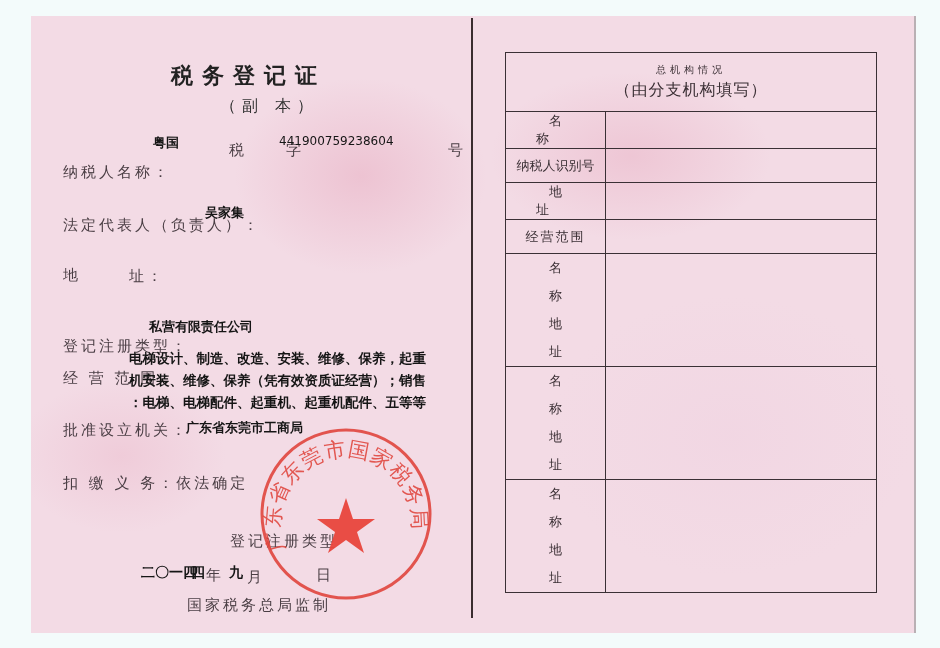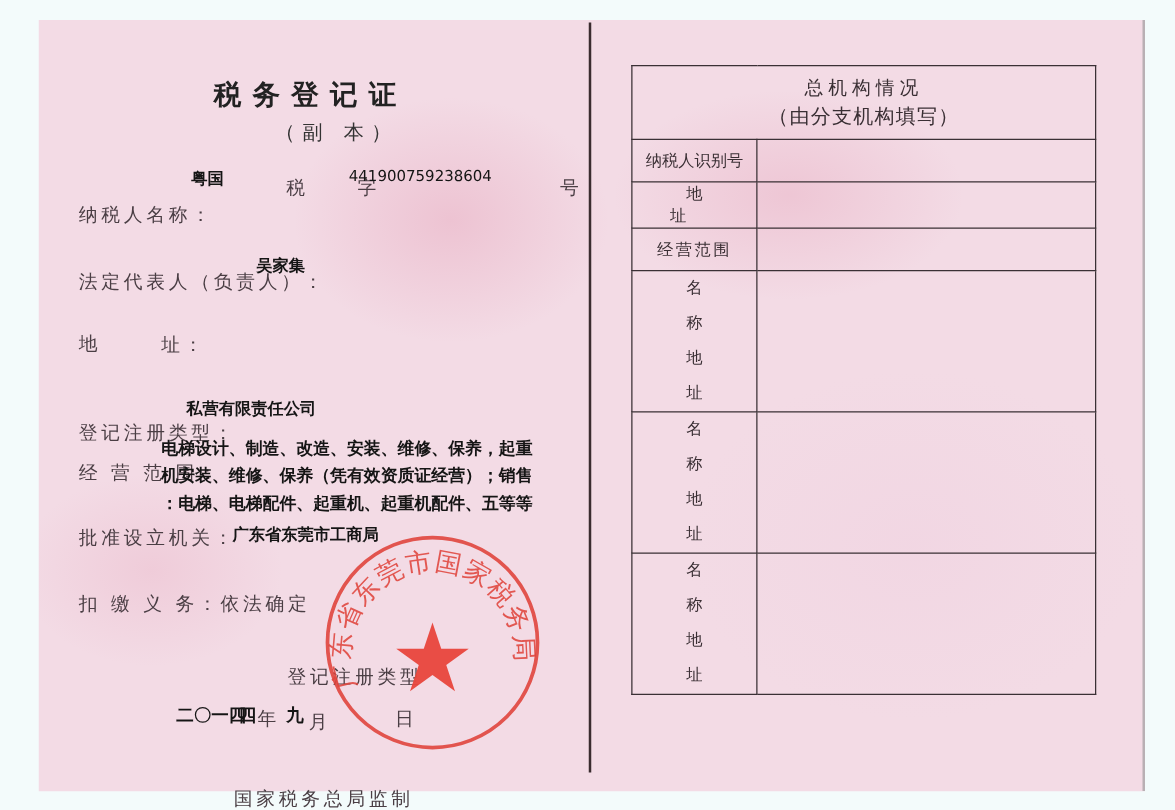--- a/index.html
+++ b/index.html
@@ -64,38 +64,38 @@
   .approve-value { left: 115px; top: 403px; padding-left: 40px; }
 
   .withhold-label { left: 32px; top: 458px; }
 
   .issuer-label { left: 199px; top: 516px; }
   .date-year { left: 110px; top: 548px; }
   .date-year-char { left: 175px; top: 550px; }
   .date-month { left: 198px; top: 548px; }
   .date-month-char { left: 216px; top: 552px; }
   .date-day-char { left: 285px; top: 550px; }
-  .supervisor { left: 156px; top: 614px; }
+  .supervisor { left: 156px; top: 580px; }
 
   
   .stamp {
     position: absolute; left: 227px; top: 410px; width: 176px; height: 176px;
   }
 
   
   .tbl {
     position: absolute; left: 34px; top: 36px; width: 372px;
     border: 1.5px solid #2b2226; border-collapse: collapse;
   }
   .tbl td {
     border: 1.2px solid #3a3035; padding: 0; vertical-align: middle;
     font-family: "DejaVu Serif", serif; color: #3a2f34;
   }
   .hdr { text-align: center; height: 58px; }
-  .hdr-title { font-size: 15px; letter-spacing: 4px; display: block; font-family: Liberation Serif, serif; }
+  .hdr-title { font-size: 10px; letter-spacing: 4px; display: block; font-family: Liberation Serif, serif; }
   .hdr-sub { font-size: 16px; letter-spacing: 1px; display: block; margin-top: 3px; }
   .rlabel { width: 99px; text-align: center; font-size: 13px; }
   .r35 { height: 34px; }
   .spaced { letter-spacing: 26px; padding-left: 26px; }
   .branch { height: 58px; }
   .branch .rlabel { line-height: 28px; }
   .field-cell { }
 </style>
 </head>
 <body>
@@ -161,20 +161,24 @@
   <div class="page page-right">
     <table class="tbl">
       <tbody>
           <tr>
         <td class="hdr" colspan="2">
           <span class="hdr-title">总机构情况</span>
           <span class="hdr-sub">（由分支机构填写）</span>
         </td>
       </tr>
       <tr class="r35">
+        <td class="rlabel"><span class="spaced">名  称</span></td>
+        <td class="field-cell"></td>
+      </tr>
+      <tr class="r35">
         <td class="rlabel">纳税人识别号</td>
         <td class="field-cell"></td>
       </tr>
       <tr class="r35">
         <td class="rlabel"><span class="spaced">地  址</span></td>
         <td class="field-cell"></td>
       </tr>
       <tr class="r35">
         <td class="rlabel" style="letter-spacing:2px;">经营范围</td>
         <td class="field-cell"></td>

